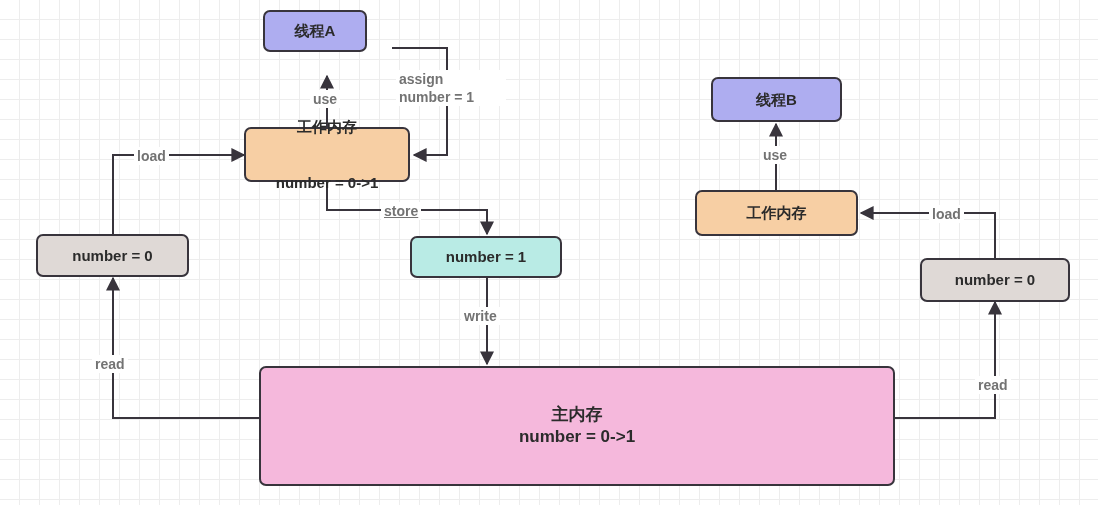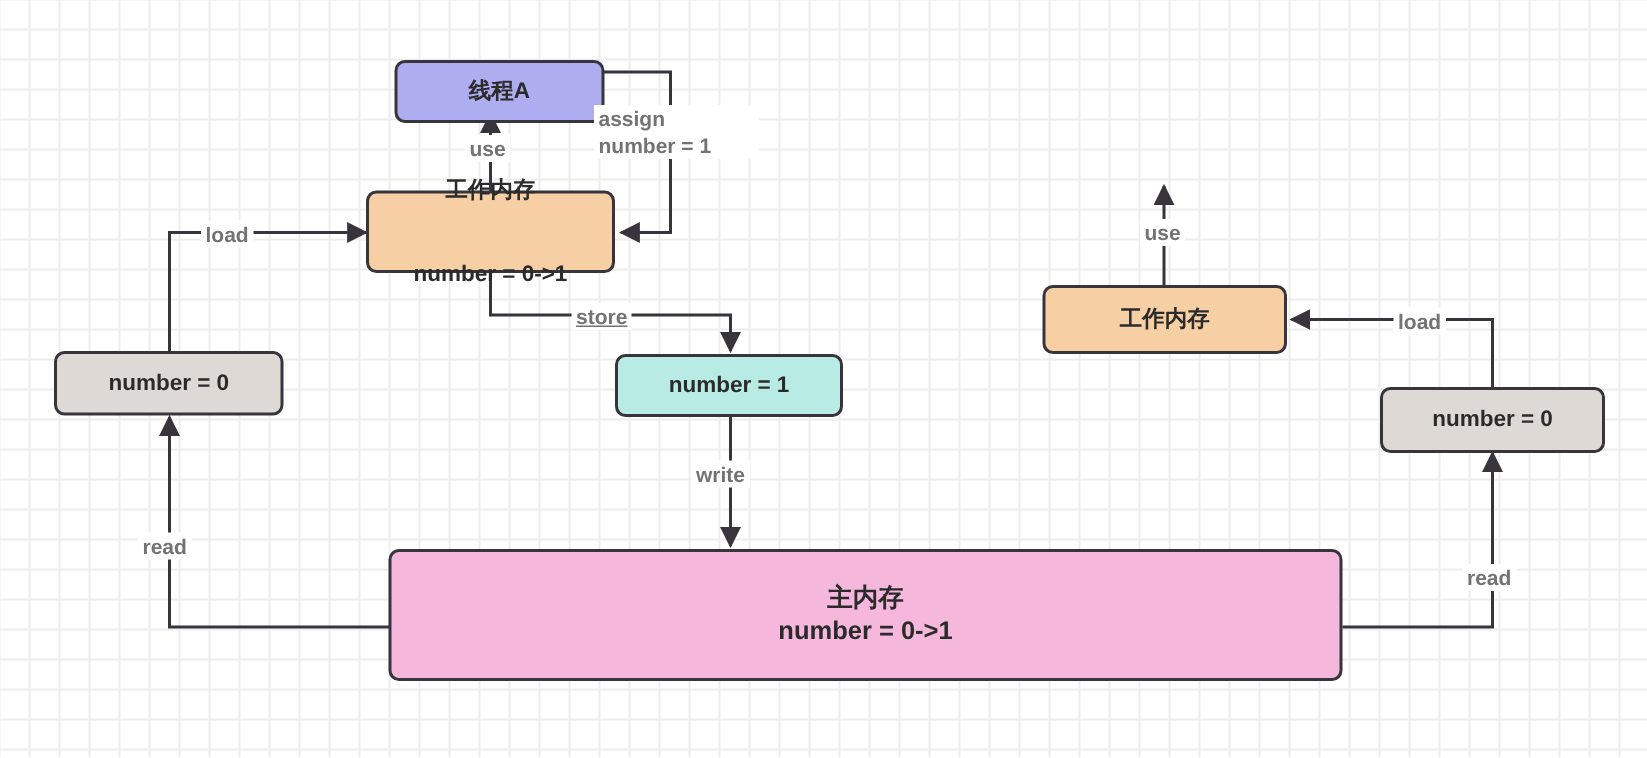--- a/index.html
+++ b/index.html
@@ -130,47 +130,50 @@
       <path d="M 260 418 L 113 418 L 113 278" marker-end="url(#arrow)"></path>
 
       <path d="M 776 190 L 776 124" marker-end="url(#arrow)"></path>
 
       <path d="M 995 258 L 995 213 L 861 213" marker-end="url(#arrow)"></path>
 
       <path d="M 895 418 L 995 418 L 995 302" marker-end="url(#arrow)"></path>
     </g>
   </svg>
 
-  <div class="node thread" style="left:263px; top:40px; width:140px; height:42px;">
+  <div class="node thread" style="left:263px; top:10px; width:104px; height:42px;">
     <span class="line1">线程A</span>
   </div>
 
   <div class="node workmem" style="left:244px; top:127px; width:166px; height:55px;">
     <span class="line1">工作内存</span>
     <span class="line2">number = 0-&gt;1</span>
   </div>
 
   <div class="node varbox-grey" style="left:36px; top:234px; width:153px; height:43px;">
     <span class="line1">number = 0</span>
   </div>
 
   <div class="node varbox-teal" style="left:410px; top:236px; width:152px; height:42px;">
     <span class="line1">number = 1</span>
   </div>
 
+  <div class="node thread" style="left:711px; top:77px; width:131px; height:45px;">
+    <span class="line1">线程B</span>
+  </div>
 
   <div class="node workmem" style="left:695px; top:190px; width:163px; height:46px;">
     <span class="line1">工作内存</span>
   </div>
 
   <div class="node varbox-grey" style="left:920px; top:258px; width:150px; height:44px;">
     <span class="line1">number = 0</span>
   </div>
 
-  <div class="node mainmem" style="left:259px; top:366px; width:636px; height:88px;">
+  <div class="node mainmem" style="left:259px; top:366px; width:636px; height:120px;">
     <span class="line1">主内存</span>
     <span class="line2">number = 0-&gt;1</span>
   </div>
 
   <div class="edge-label" style="left:310px; top:90px;">use</div>
 
   <div class="edge-label" style="left:396px; top:70px; width:104px;">
     <span>assign</span><br>
     <span>number = 1</span>
   </div>

